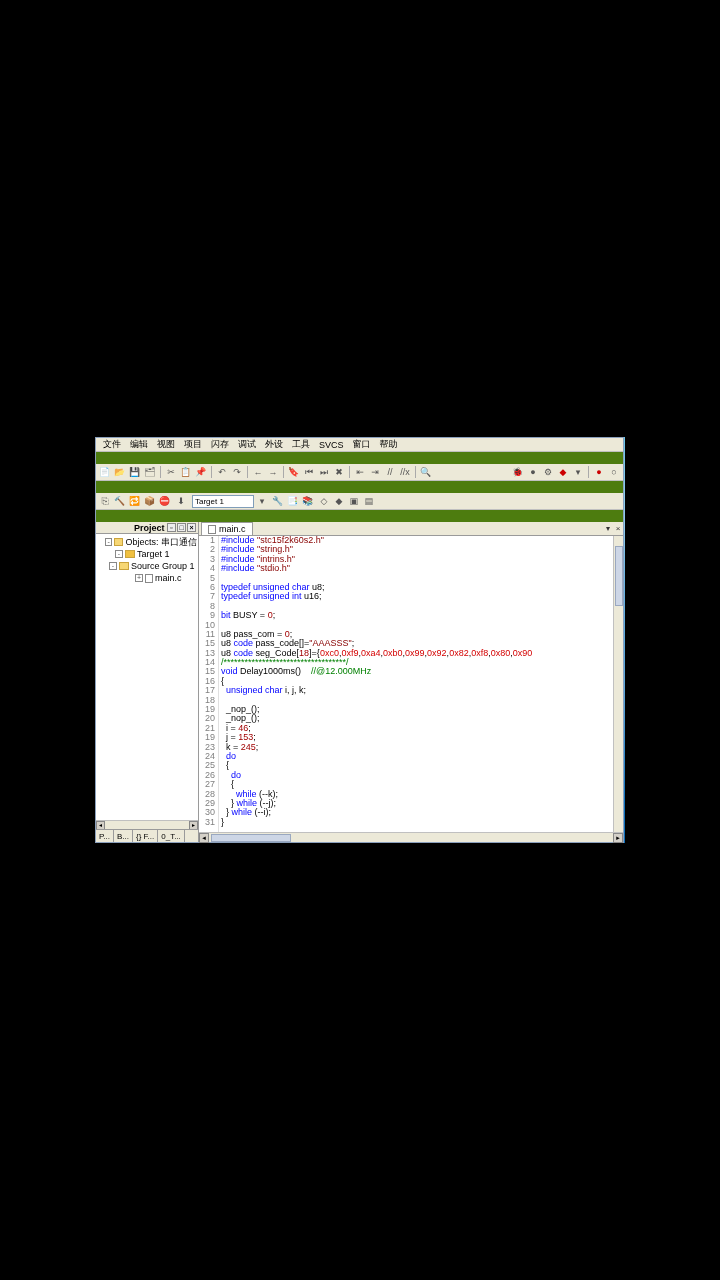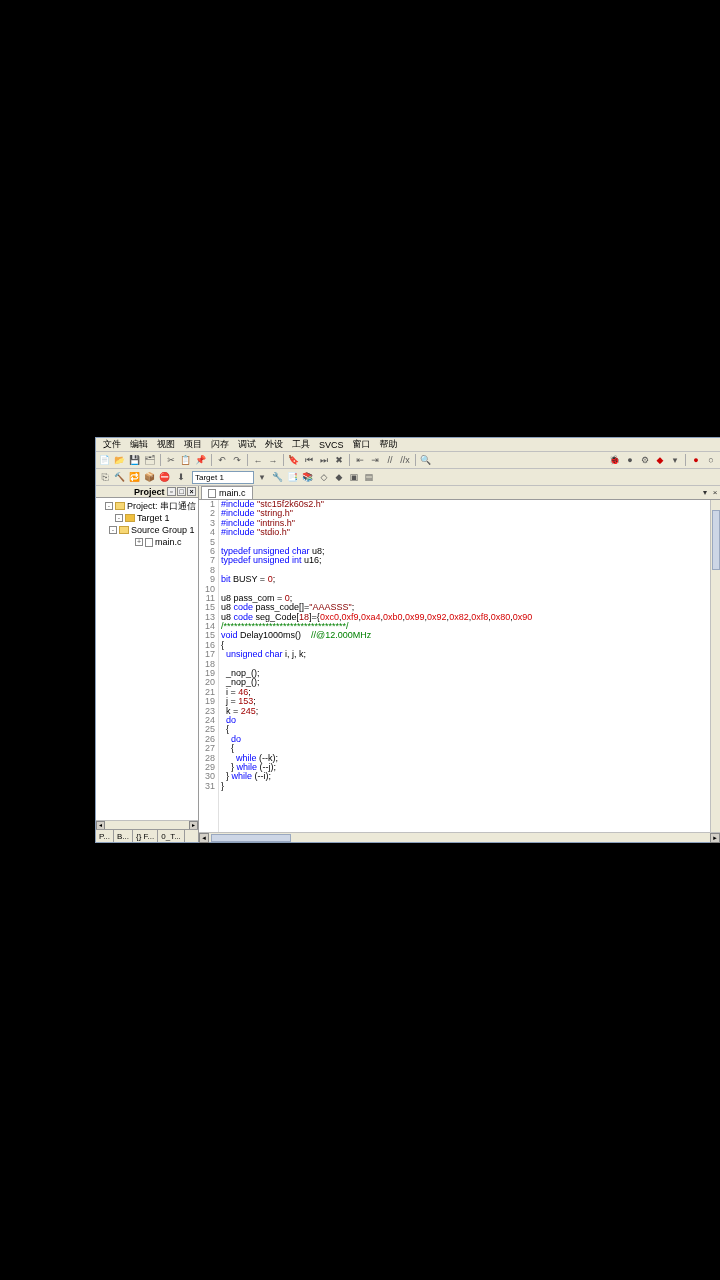--- a/index.html
+++ b/index.html
@@ -1,17 +1,17 @@
 <!DOCTYPE html>
 <html><head>
 <meta charset="utf-8">
 <style>
 * { margin: 0; padding: 0; box-sizing: border-box; font-family: "Microsoft YaHei", SimSun, Tahoma, sans-serif; }
 body { background: #000; width: 720px; height: 1280px; overflow: hidden; position: relative; }
-.app-window { position: absolute; left: 95px; top: 437px; width: 626px; height: 406px; background: #c4b5fd; border: 1px solid #8ba0bc; display: flex; flex-direction: column; font-size: 10px; }
+.app-window { position: absolute; left: 95px; top: 437px; width: 529px; height: 406px; background: #4d7c0f; border: 1px solid #8ba0bc; display: flex; flex-direction: column; font-size: 10px; gap: 12px; }
 .desktop-strip { position: absolute; left: 580px; top: 437px; width: 45px; height: 406px; background: linear-gradient(135deg, #3fbfe6 0%, #1e90d8 40%, #0d6eb8 100%); overflow: hidden; }
 .desktop-strip::before { content: ""; position: absolute; inset: 0; background: radial-gradient(circle at 30% 20%, rgba(255,255,255,.6), transparent 45%), radial-gradient(circle at 70% 60%, rgba(255,255,255,.35), transparent 50%); }
 .menu-bar { display: flex; gap: 1px; padding: 1px 3px; background: #ece9d8; border-bottom: 1px solid #c0c0c0; height: 14px; align-items: center; }
 .menu-item { padding: 0 4px; font-size: 9px; color: #000; white-space: nowrap; }
 .toolbar { display: flex; align-items: center; padding: 1px 2px; background: #ece9d8; border-bottom: 1px solid #c0c0c0; height: 17px; gap: 1px; }
 .toolbar .tbtn { width: 14px; height: 14px; display: flex; align-items: center; justify-content: center; font-size: 9px; color: #555; border: 1px solid transparent; }
 .toolbar .sep { width: 1px; height: 12px; background: #aaa; margin: 0 2px; }
 .toolbar .spacer { flex: 1; }
 .toolbar2 { display: flex; align-items: center; padding: 1px 2px; background: #ece9d8; border-bottom: 1px solid #c0c0c0; height: 17px; gap: 1px; }
 .toolbar2 .tbtn { width: 14px; height: 14px; display: flex; align-items: center; justify-content: center; font-size: 9px; color: #555; }
@@ -149,21 +149,21 @@
         <span class="winbtns">
           <span class="wb">▫</span>
           <span class="wb">□</span>
           <span class="wb">×</span>
         </span>
       </div>
       <div class="tree">
         <div class="row ind1">
             <span class="box">-</span>
             <span class="fold"></span>
-            <span>Project: 串口通信</span>
+            <span>Objects: 串口通信</span>
           </div>
         <div class="row ind2">
             <span class="box">-</span>
             <span class="fold" style="background:#f0c040"></span>
             <span>Target 1</span>
           </div>
         <div class="row ind3">
             <span class="box">-</span>
             <span class="fold"></span>
             <span>Source Group 1</span>

